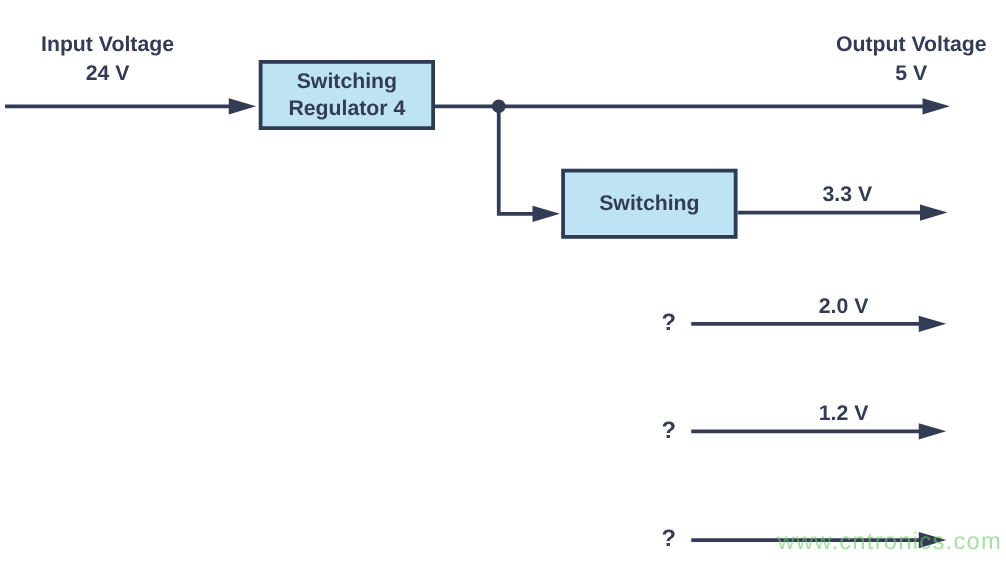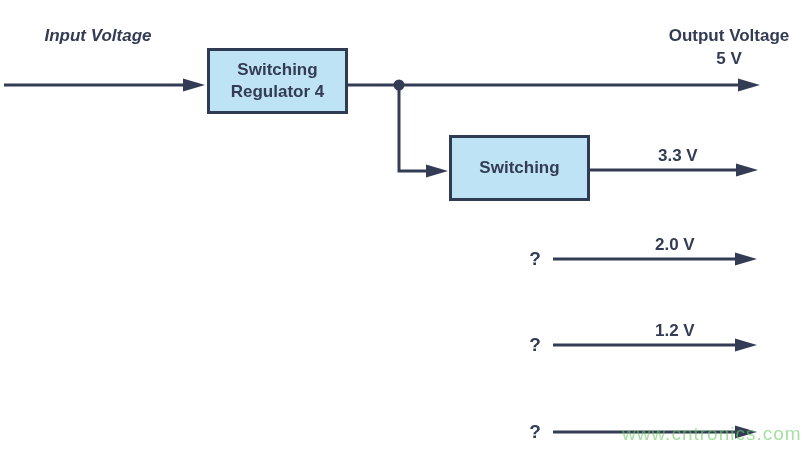--- a/index.html
+++ b/index.html
@@ -17,21 +17,21 @@
     position: absolute;
     font-weight: bold;
     font-size: 17px;
     line-height: 23px;
     text-align: center;
     white-space: nowrap;
   }
   .box {
     position: absolute;
     width: 141px;
-    height: 66px;
+    height: 56px;
     box-sizing: border-box;
     background: #BEE3F4;
     border: 3px solid #2F3B52;
     display: flex;
     flex-direction: column;
     justify-content: center;
     align-items: center;
     font-weight: bold;
     font-size: 17px;
     line-height: 22px;
@@ -103,22 +103,23 @@
       <line x1="553" y1="345" x2="739" y2="345" stroke="#333C54" stroke-width="3"></line>
       <polygon points="757,345 735,338.5 735,351.5" fill="#333C54"></polygon>
     </g>
 
     <g>
       <line x1="553" y1="432" x2="739" y2="432" stroke="#333C54" stroke-width="3"></line>
       <polygon points="757,432 735,425.5 735,438.5" fill="#333C54"></polygon>
     </g>
   </svg>
 
-  <div class="lbl" style="left:12px; top:24px; width:172px;font-style:italic;">
+  <div class="lbl" style="left:0; top:24px; width:172px;">
     <div>Input Voltage</div>
+    <div>24 V</div>
   </div>
 
   <div class="lbl" style="left:645px; top:24px; width:168px;">
     <div>Output Voltage</div>
     <div>5 V</div>
   </div>
 
   <div class="box" style="left:207px; top:48px;">
     <div>Switching</div>
     <div>Regulator 4</div>

